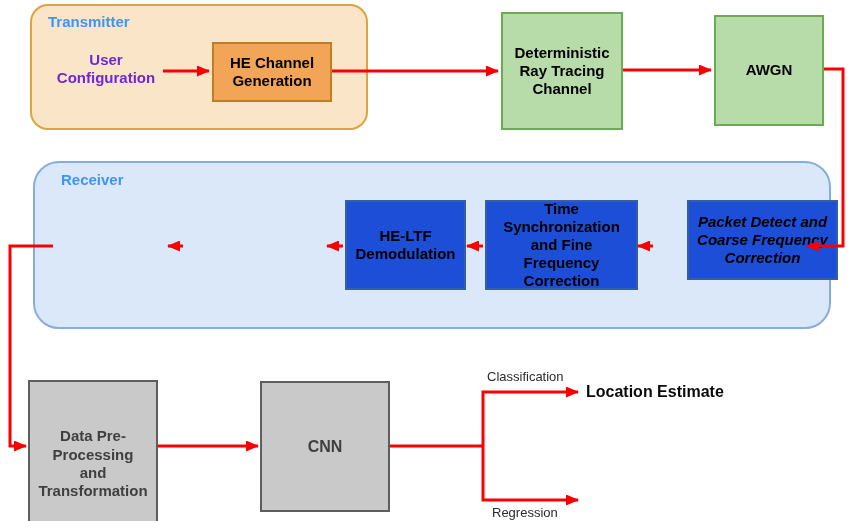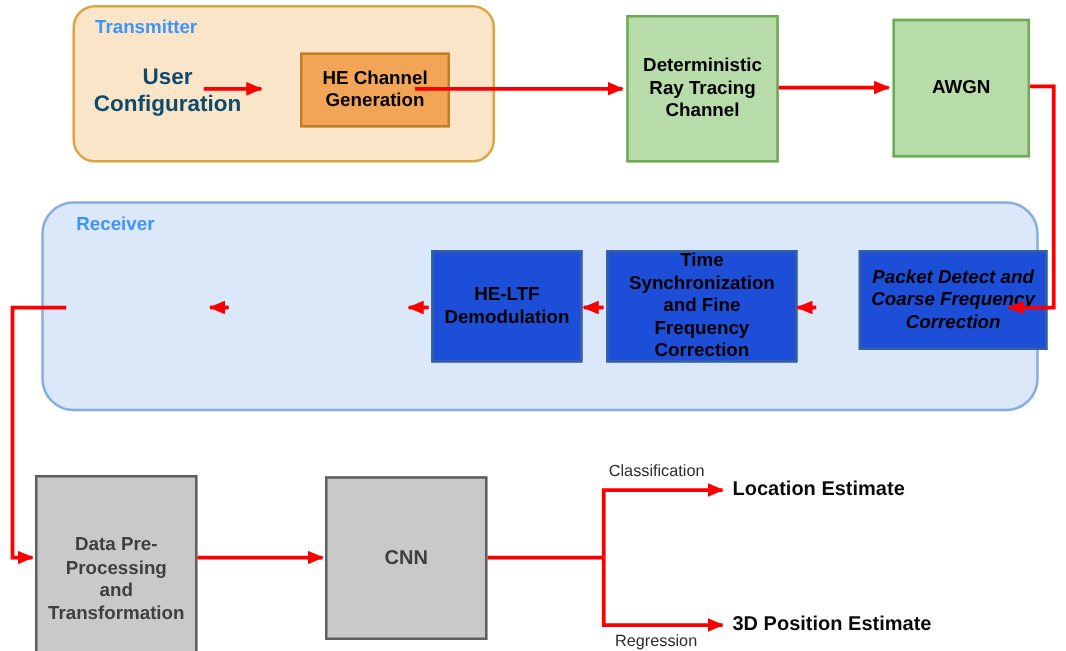--- a/index.html
+++ b/index.html
@@ -9,21 +9,21 @@
     background:#ffffff;
     font-family:"Liberation Sans",sans-serif;
     overflow:hidden;
   }
   .abs{position:absolute;box-sizing:border-box;}
   
   .container{
     border-radius:18px;
     border:2px solid;
   }
-  .tx-container{background:#FBE5C9;border-color:#DBA440;margin-left:28px;}
+  .tx-container{background:#FBE5C9;border-color:#DBA440;}
   .rx-container{background:#DBE8FA;border-color:#87ADE0;border-radius:26px;}
   .container-label{
     position:absolute;
     color:#3E95F7;
     font-weight:bold;
     font-size:15px;
   }
   
   .node{
     display:flex;align-items:center;justify-content:center;
@@ -33,21 +33,21 @@
     line-height:1.22;
     color:#000;
     border:2px solid;
     white-space:pre-line;
   }
   .orange-node{background:#F2A556;border-color:#BF7E26;}
   .green-node{background:#B7DBA9;border-color:#6BAB52;}
   .blue-node{background:#1d4ed8;border-color:#35609F;}
   .gray-node{background:#C9C9C9;border-color:#5E5E5E;color:#3F3F3F;}
   .plain-label{
-    font-weight:bold;font-size:18px;line-height:1.2;color:#0c4a6e;
+    font-weight:bold;font-size:15px;line-height:1.2;color:#6d28d9;
     text-align:center;white-space:pre-line;
   }
   .out-label{font-weight:bold;font-size:16px;color:#0a0a0a;white-space:nowrap;}
   .branch-caption{font-size:13px;color:#2b2b2b;white-space:nowrap;}
   .cnn-text{font-size:16px;}
   svg.wires{position:absolute;left:0;top:0;pointer-events:none;}
 </style>
 </head>
 <body>
 
@@ -83,21 +83,20 @@
 
   <div class="abs node gray-node" style="left:28px;top:380px;width:130px;height:168px;">Data Pre-
 Processing
 and
 Transformation</div>
   <div class="abs node gray-node cnn-text" style="left:260px;top:381px;width:130px;height:131px;">CNN</div>
 
   <div class="abs branch-caption" style="left:487px;top:369px;">Classification</div>
   <div class="abs out-label" style="left:586px;top:383px;">Location Estimate</div>
   <div class="abs branch-caption" style="left:492px;top:505px;">Regression</div>
-  <div class="abs out-label" style="left:586px;top:491px;">3D Position Estimate</div>
 
   <svg class="wires" width="853" height="521" viewBox="0 0 853 521">
     <defs>
       <marker id="arrow" markerUnits="userSpaceOnUse" markerWidth="13" markerHeight="11" refX="12" refY="5.5" orient="auto">
         <path d="M0,0 L13,5.5 L0,11 Z" fill="#FB0000"></path>
       </marker>
     </defs>
     <g stroke="#FB0000" stroke-width="3" fill="none">
       <path d="M163,71 L209,71" marker-end="url(#arrow)"></path>
       <path d="M332,71 L498,71" marker-end="url(#arrow)"></path>

